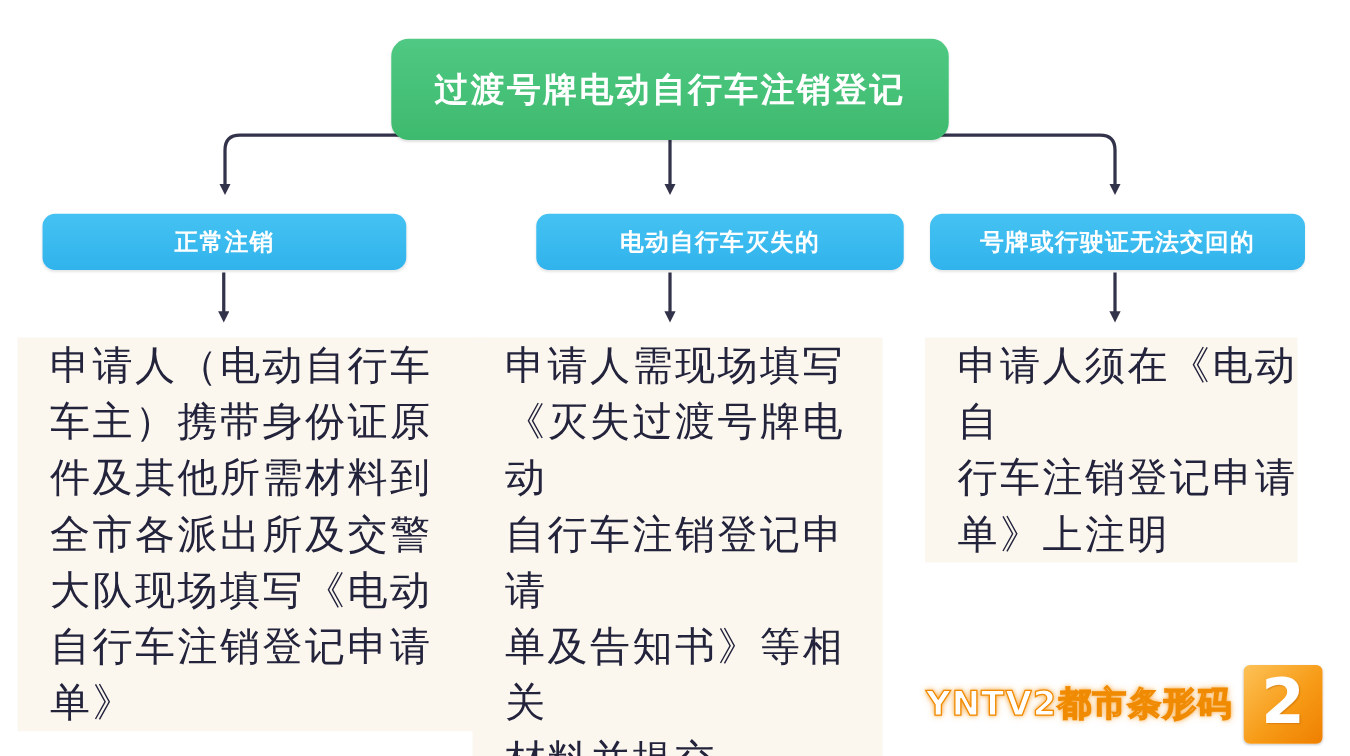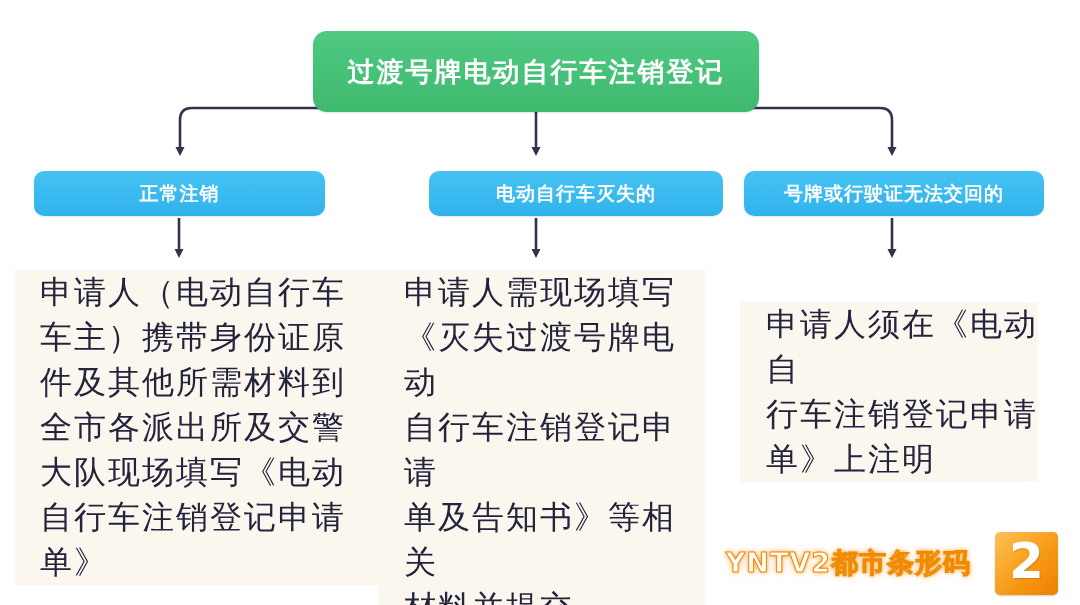--- a/index.html
+++ b/index.html
@@ -75,30 +75,30 @@
     font-size: 32px;
     font-weight: 400;
     line-height: 45px;
     letter-spacing: 2px;
     white-space: pre-line;
     background: #fbf7ef;
     padding-left: 26px;
   }
   #desc-0 { left: 14px;  width: 350px; }
   #desc-1 { left: 378px; width: 302px; }
-  #desc-2 { left: 740px; width: 272px; margin-top: 32px; }
+  #desc-2 { left: 740px; width: 272px; }
 
   
   .watermark {
     position: absolute;
     right: 22px; top: 531px;
     height: 64px;
     display: flex;
     align-items: center;
-    gap: 24px;
+    gap: 9px;
   }
   .watermark .channel-text {
     color: #ffffff;
     font-size: 27px;
     font-weight: bold;
     letter-spacing: 1px;
     white-space: nowrap;
     -webkit-text-stroke: 1px #f08a00;
     text-shadow: 0 0 3px #f9a22a, 0 0 6px rgba(246,148,30,0.75);
   }

